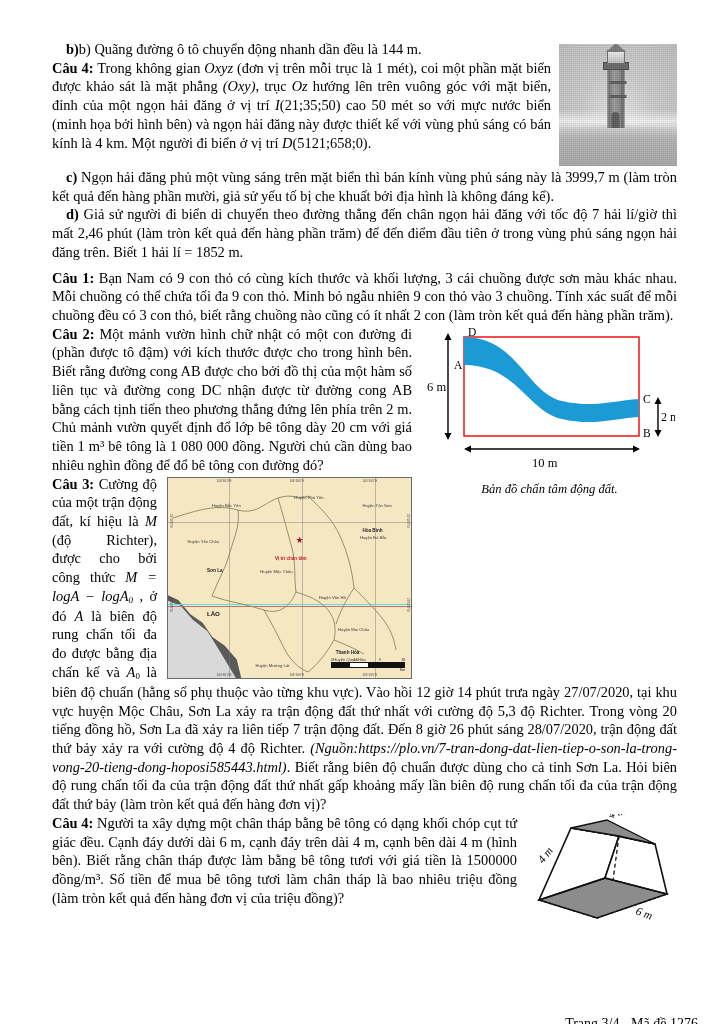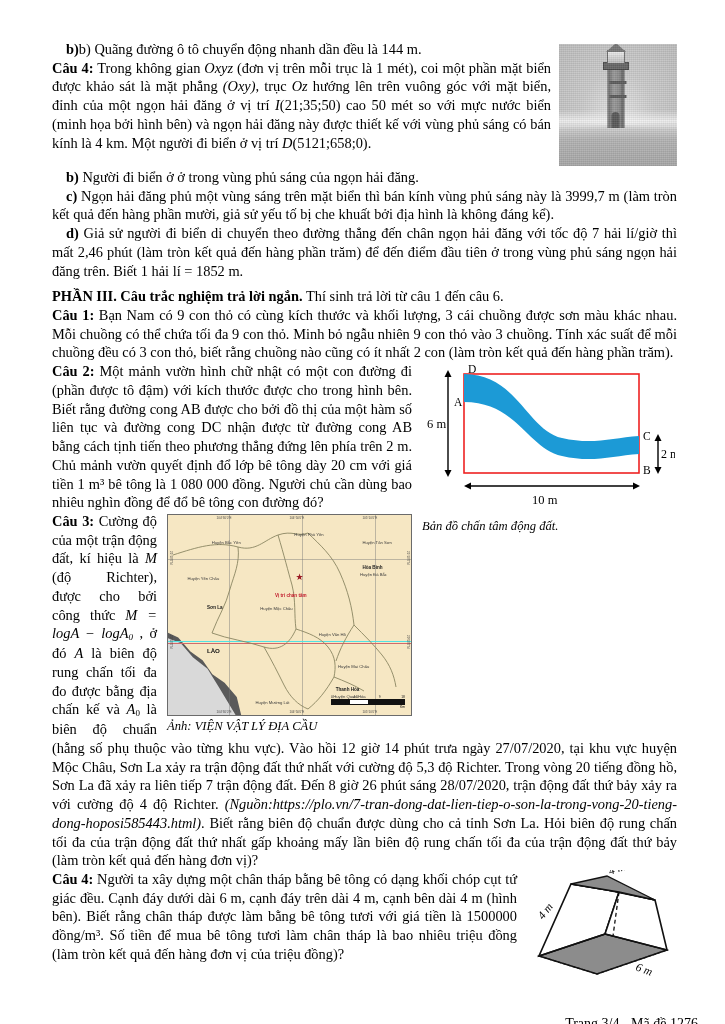--- a/index.html
+++ b/index.html
@@ -114,20 +114,21 @@
   
   .fig-garden-wrap {
     float: right;
     width: 255px;
     margin-left: 10px;
     margin-top: 2px;
   }
   .fig-caption {
     font-style: italic;
     font-size: 12.6px;
+    text-align: center;
     margin-top: 3px;
   }
 
   
   .fig-map-wrap {
     float: right;
     width: 245px;
     margin-left: 10px;
     margin-top: 2px;
   }
@@ -236,38 +237,31 @@
 
       <p>
         <b>Câu 4:</b>
         <span>
           Trong không gian <i>Oxyz</i> (đơn vị trên mỗi trục là 1 mét), coi một phần mặt biển được khảo sát là mặt phẳng <span class="mono-math">(Oxy)</span>, trục <i>Oz</i> hướng lên trên vuông góc với mặt biển, đỉnh của một ngọn hải đăng ở vị trí <i>I</i>(21;35;50) cao 50 mét so với mực nước biển (minh họa bởi hình bên) và ngọn hải đăng này được thiết kế với vùng phủ sáng có bán kính là 4 km. Một người đi biển ở vị trí <i>D</i>(5121;658;0).
         </span>
       </p>
       <div class="clear"></div>
 
       <p class="indent">
-        <b>b)</b>
-        <span> Người đi biển ở ở trong vùng phủ sáng của ngọn hải đăng.</span>
-      </p>
-      <p class="indent">
         <b>c)</b>
         <span> Ngọn hải đăng phủ một vùng sáng trên mặt biển thì bán kính vùng phủ sáng này là 3999,7 m (làm tròn kết quả  đến hàng phần mười, giả sử yếu tố bị che khuất bởi địa hình là không đáng kể).</span>
       </p>
       <p class="indent">
         <b>d)</b>
         <span> Giả sử người đi biển di chuyển theo đường thẳng đến chân ngọn hải đăng với tốc độ 7 hải lí/giờ thì mất 2,46 phút (làm tròn kết quả đến hàng phần trăm) để đến điểm đầu tiên ở trong vùng phủ sáng ngọn hải đăng trên. Biết 1 hải lí = 1852 m.</span>
       </p>
     </div>
 
     <div class="sec-space"></div>
 
-    <p>
-      <b>PHẦN III. Câu trắc nghiệm trả lời ngắn.</b><span> Thí sinh trả lời từ câu 1 đến câu 6.</span>
-    </p>
 
     <p>
       <b>Câu 1:</b>
       <span>Bạn Nam có 9 con thỏ có cùng kích thước và khối lượng, 3 cái chuồng được sơn màu khác nhau. Mỗi chuồng có thể chứa tối đa 9 con thỏ. Minh bỏ ngẫu nhiên 9 con thỏ vào 3 chuồng. Tính xác suất để mỗi chuồng đều có 3 con thỏ, biết rằng chuồng nào cũng có ít nhất 2 con (làm tròn kết quả đến hàng phần trăm).</span>
     </p>
 
     <div class="fig-garden-wrap">
       <svg width="253" height="148" viewBox="0 0 253 148">
 
         <line x1="26" y1="10" x2="26" y2="109" stroke="#000" stroke-width="1.4"></line>
@@ -373,21 +367,20 @@
           </div>
           <div class="scalebar-bar">
             <div class="sb-b"></div>
               <div class="sb-w"></div>
               <div class="sb-b"></div>
               <div class="sb-b"></div>
           </div>
           <div style="text-align:right;font-size:3.4px;font-family:'Liberation Sans',sans-serif">Km</div>
         </div>
       </div>
-      <div class="fig-caption">Ảnh: VIỆN VẬT LÝ ĐỊA CẦU</div>
     </div>
 
     <p>
       <b>Câu 3:</b>
       <span>
         Cường độ của một trận động đất, kí hiệu là <i>M</i> (độ Richter), được cho bởi công thức <span class="mono-math">M = log<i>A</i> − log<i>A</i><sub>0</sub></span> , ở đó <i>A</i> là biên độ rung chấn tối đa đo được bằng địa chấn kế và <i>A</i><sub>0</sub> là biên độ chuẩn (hằng số phụ thuộc vào từng khu vực). Vào hồi 12 giờ 14 phút trưa ngày 27/07/2020, tại khu vực huyện Mộc Châu, Sơn La xảy ra trận động đất thứ nhất với cường độ 5,3 độ Richter. Trong vòng 20 tiếng đồng hồ, Sơn La đã xảy ra liên tiếp 7 trận động đất. Đến 8 giờ 26 phút sáng 28/07/2020, trận động đất thứ bảy xảy ra với cường độ 4 độ Richter.
       </span><i>(Nguồn:https://plo.vn/7-tran-dong-dat-lien-tiep-o-son-la-trong-vong-20-tieng-dong-hoposi585443.html)</i><span>. Biết rằng biên độ chuẩn được dùng cho cả tỉnh Sơn La. Hỏi biên độ rung chấn tối đa của trận động đất thứ nhất gấp khoảng mấy lần biên độ rung chấn tối đa của trận động đất thứ bảy (làm tròn kết quả đến hàng đơn vị)?</span>
     </p>
 
     <div class="fig-frustum-wrap">

